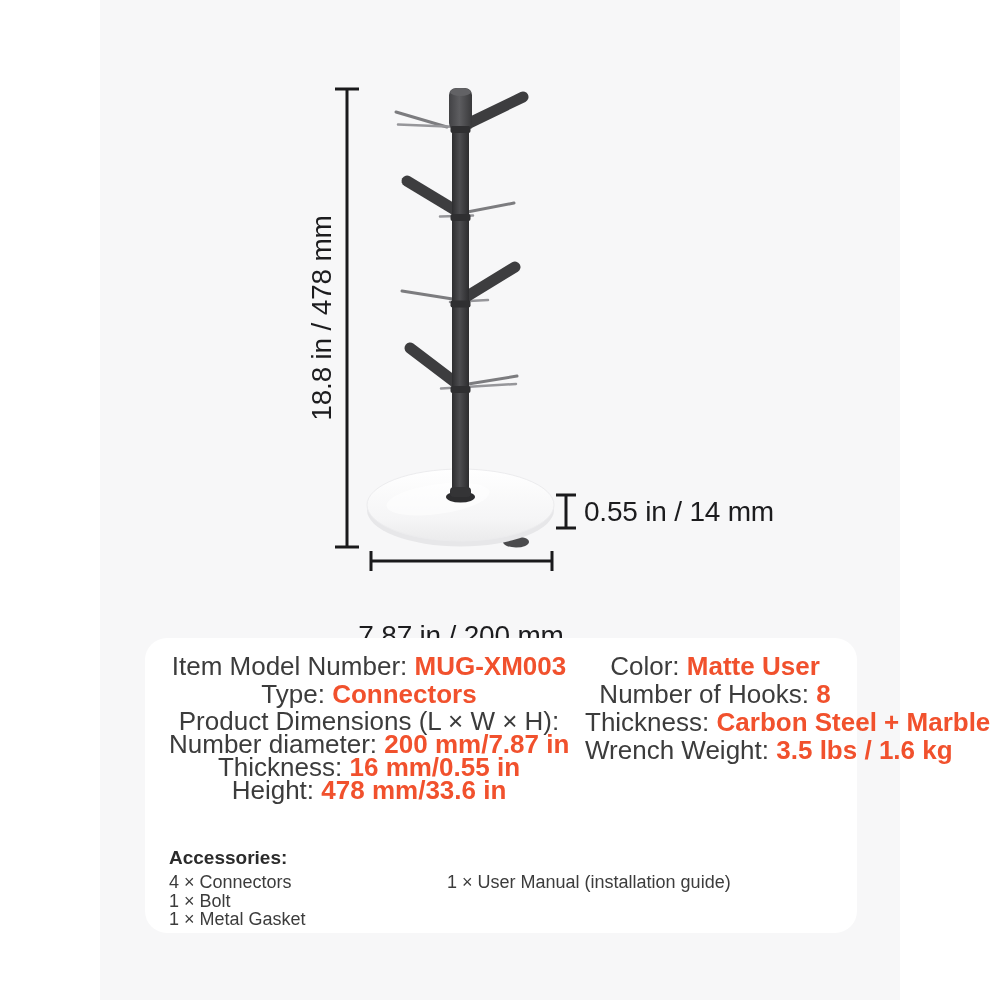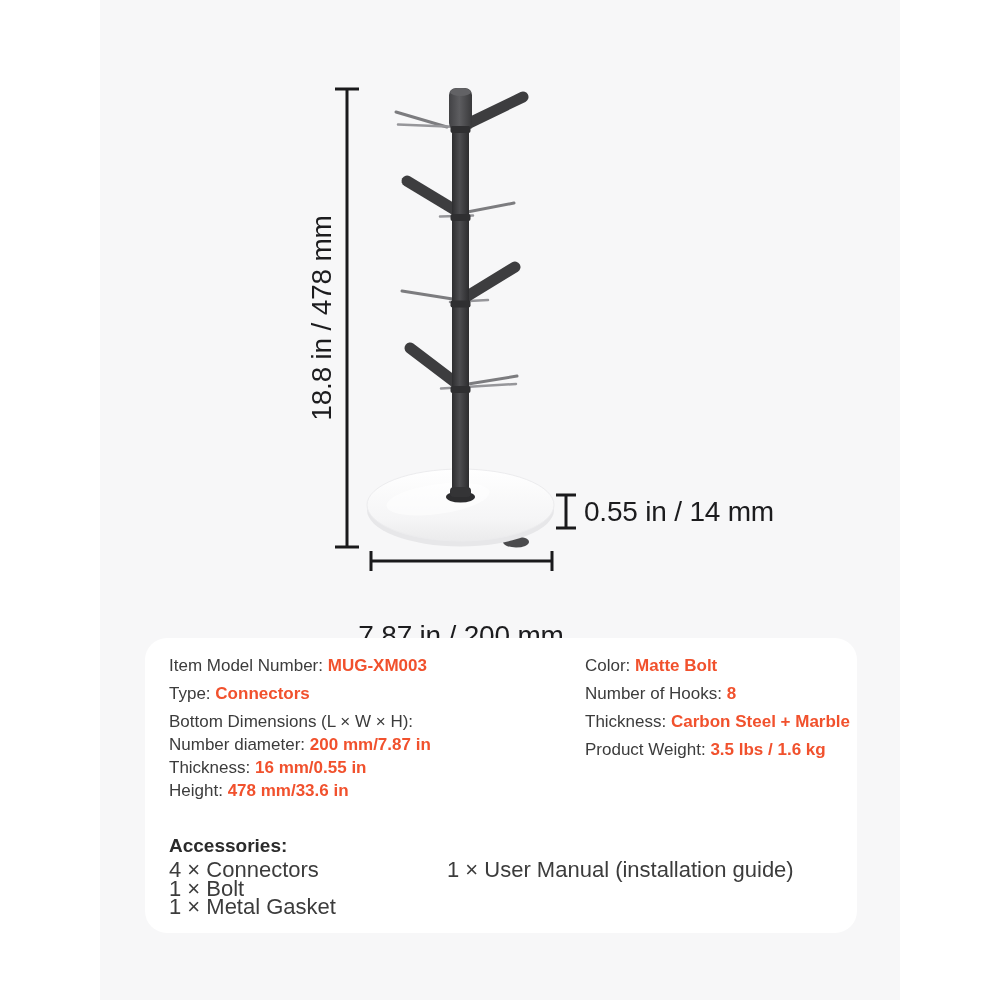--- a/index.html
+++ b/index.html
@@ -23,33 +23,33 @@
   }
   .dim-height   { left:322px; top:318px; transform:translate(-50%,-50%) rotate(-90deg); }
   .dim-diameter { left:461px; top:588px; transform:translate(-50%,-50%);margin-top:48px; }
   .dim-thick    { left:584px; top:512px; transform:translateY(-50%); }
 
   
   .panel {
     position:absolute; left:145px; top:638px; width:712px; height:295px;
     background:var(--panel-bg,#ffffff); border-radius:22px;
   }
-  .col { position:absolute; top:16px; font-size:17px; color:var(--text-dark,#3c3c3c); }
+  .col { position:absolute; top:16px; font-size:26px; color:var(--text-dark,#3c3c3c);text-align:center; }
   .col-left  { left:24px;  width:400px; }
   .col-right { left:440px; width:260px; }
   .srow { line-height:24px; margin-bottom:4px; white-space:nowrap; }
   .sgroup { line-height:23px; white-space:nowrap; }
   .val { color:var(--accent,#f1512d); font-weight:700; margin-left:0.28em; }
 
   .acc { position:absolute; left:24px; top:193px; }
   .acc-heading {
-    font-size:19px; font-weight:700; color:#2b2b2b; line-height:22px; margin:4px 0 4px 0;
+    font-size:19px; font-weight:700; color:#2b2b2b; line-height:22px; margin:16px 0 4px 0;
   }
   .acc-cols { display:flex; }
-  .acc-col { font-size:22px; line-height:18.5px; color:var(--text-dark,#3c3c3c); }
+  .acc-col { font-size:18px; line-height:18.5px; color:var(--text-dark,#3c3c3c); }
   .acc-col1 { width:278px; }
   .acc-item { white-space:nowrap; }
 </style>
 </head>
 <body>
 
 <div class="stage"></div>
 
 <svg class="art" width="1000" height="1000" viewBox="0 0 1000 1000">
   <defs>
@@ -135,32 +135,32 @@
 <div class="dim-label dim-height">18.8 in / 478 mm</div>
 <div class="dim-label dim-thick">0.55 in / 14 mm</div>
 <div class="dim-label dim-diameter">7.87 in / 200 mm</div>
 
 <div class="panel">
 
   <div class="col col-left">
     <div class="srow"><span>Item Model Number:</span><span class="val">MUG-XM003</span></div>
     <div class="srow"><span>Type:</span><span class="val">Connectors</span></div>
     <div class="sgroup">
-      <div>Bottom Dimensions (L × W × H):</div>
+      <div>Product Dimensions (L × W × H):</div>
       <div><span>Number diameter:</span><span class="val">200 mm/7.87 in</span></div>
       <div><span>Thickness:</span><span class="val">16 mm/0.55 in</span></div>
       <div><span>Height:</span><span class="val">478 mm/33.6 in</span></div>
     </div>
   </div>
 
   <div class="col col-right">
-    <div class="srow"><span>Color:</span><span class="val">Matte Bolt</span></div>
+    <div class="srow"><span>Color:</span><span class="val">Matte User</span></div>
     <div class="srow"><span>Number of Hooks:</span><span class="val">8</span></div>
     <div class="srow"><span>Thickness:</span><span class="val">Carbon Steel + Marble</span></div>
-    <div class="srow"><span>Product Weight:</span><span class="val">3.5 lbs / 1.6 kg</span></div>
+    <div class="srow"><span>Wrench Weight:</span><span class="val">3.5 lbs / 1.6 kg</span></div>
   </div>
 
   <div class="acc">
     <div class="acc-heading">Accessories:</div>
     <div class="acc-cols">
       <div class="acc-col acc-col1">
         <div class="acc-item">4 × Connectors</div>
         <div class="acc-item">1 × Bolt</div>
         <div class="acc-item">1 × Metal Gasket</div>
       </div>

